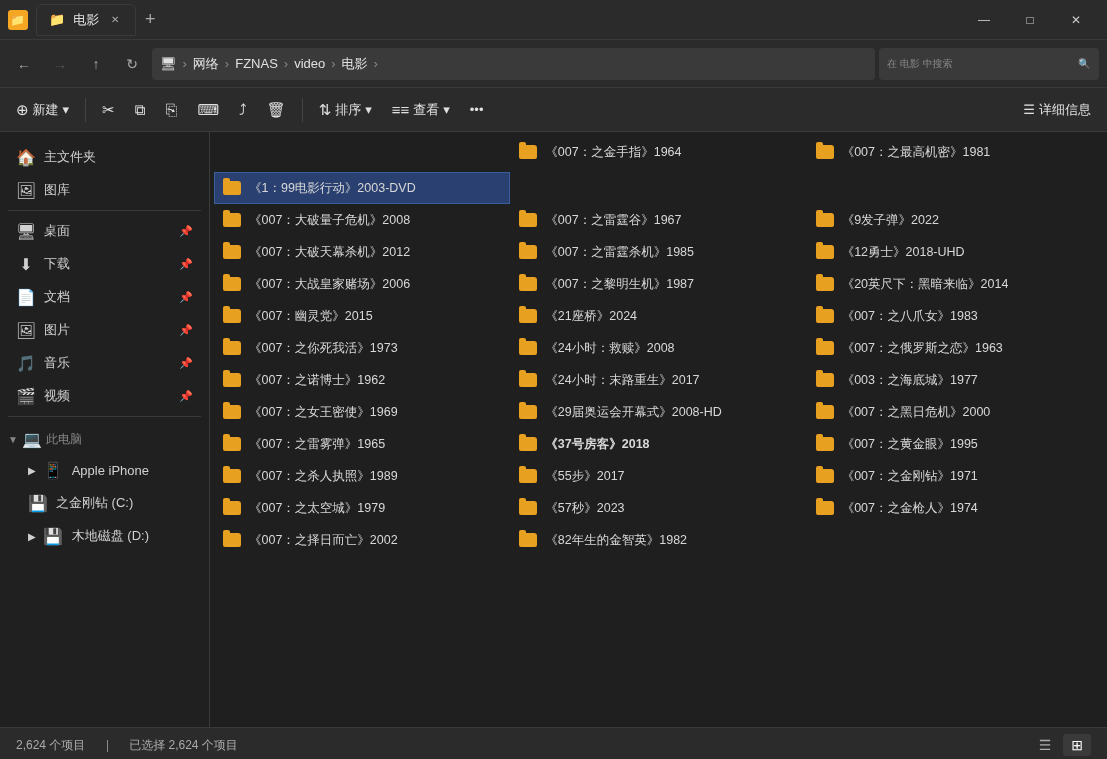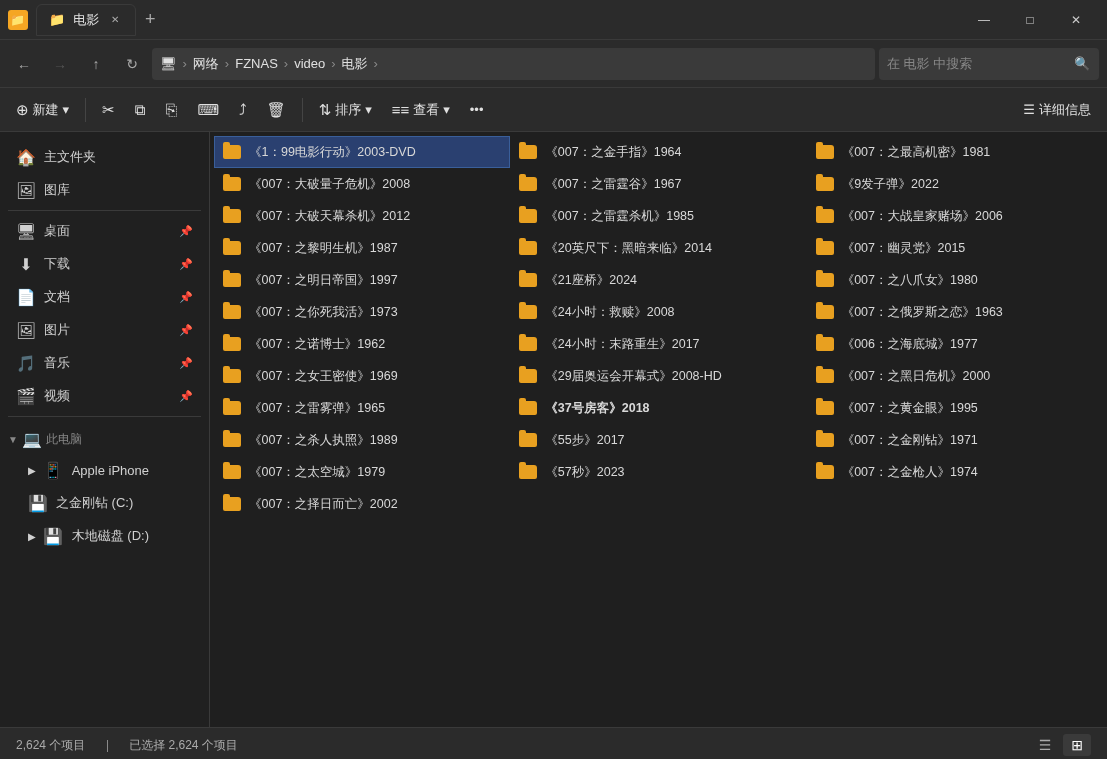--- a/index.html
+++ b/index.html
@@ -113,21 +113,21 @@
     .search-bar {
       width: 220px;
       height: 32px;
       background: #3a3a3a;
       border-radius: 4px;
       display: flex;
       align-items: center;
       padding: 0 8px;
       gap: 6px;
       color: #888;
-      font-size: 13px;
+      font-size: 10px;
     }
 
     
     .toolbar {
       background: #2b2b2b;
       height: 44px;
       display: flex;
       align-items: center;
       padding: 0 8px;
       gap: 4px;
@@ -227,21 +227,21 @@
       align-items: center;
       height: 32px;
       padding: 0 8px;
       gap: 8px;
       cursor: pointer;
       border: 1px solid transparent;
       color: #d8d8d8;
       font-size: 12.5px;
     }
     .file-item.selected { background: #2d4a7a; border-color: #3a5f9a; }
-    .file-item.selected:nth-child(1) { background: #2a4070; }
+    .file-item.selected:nth-child(1) { background: #2a4070; margin-top: 36px; }
     .folder-icon {
       width: 18px; height: 14px;
       background: #e8a020;
       border-radius: 1px 3px 2px 2px;
       position: relative;
       flex-shrink: 0;
     }
     .folder-icon::before {
       content: '';
       position: absolute;
@@ -464,45 +464,45 @@
         <div class="file-item">
           <div class="folder-icon"></div>
           <span style="white-space: nowrap; overflow: hidden; text-overflow: ellipsis;">《007：大破天幕杀机》2012</span>
         </div>
         <div class="file-item">
           <div class="folder-icon"></div>
           <span style="white-space: nowrap; overflow: hidden; text-overflow: ellipsis;">《007：之雷霆杀机》1985</span>
         </div>
         <div class="file-item">
           <div class="folder-icon"></div>
+          <span style="white-space: nowrap; overflow: hidden; text-overflow: ellipsis;">《12勇士》2018-UHD</span>
+        </div>
+        <div class="file-item">
+          <div class="folder-icon"></div>
           <span style="white-space: nowrap; overflow: hidden; text-overflow: ellipsis; text-align: right;">《007：大战皇家赌场》2006</span>
         </div>
         <div class="file-item">
           <div class="folder-icon"></div>
           <span style="white-space: nowrap; overflow: hidden; text-overflow: ellipsis;">《007：之黎明生机》1987</span>
         </div>
         <div class="file-item">
           <div class="folder-icon"></div>
           <span style="white-space: nowrap; overflow: hidden; text-overflow: ellipsis; text-align: right;">《20英尺下：黑暗来临》2014</span>
         </div>
         <div class="file-item">
           <div class="folder-icon"></div>
           <span style="white-space: nowrap; overflow: hidden; text-overflow: ellipsis;">《007：幽灵党》2015</span>
         </div>
         <div class="file-item">
           <div class="folder-icon"></div>
-          <span style="white-space: nowrap; overflow: hidden; text-overflow: ellipsis;">《007：之明日帝国》1997</span>
-        </div>
-        <div class="file-item">
-          <div class="folder-icon"></div>
           <span style="white-space: nowrap; overflow: hidden; text-overflow: ellipsis;">《21座桥》2024</span>
         </div>
         <div class="file-item">
           <div class="folder-icon"></div>
-          <span style="white-space: nowrap; overflow: hidden; text-overflow: ellipsis;">《007：之八爪女》1980</span>
+          <span style="white-space: nowrap; overflow: hidden; text-overflow: ellipsis;">《007：之八爪女》1983</span>
         </div>
         <div class="file-item">
           <div class="folder-icon"></div>
           <span style="white-space: nowrap; overflow: hidden; text-overflow: ellipsis;">《007：之你死我活》1973</span>
         </div>
         <div class="file-item">
           <div class="folder-icon"></div>
           <span style="white-space: nowrap; overflow: hidden; text-overflow: ellipsis;">《24小时：救赎》2008</span>
         </div>
         <div class="file-item">
@@ -512,21 +512,21 @@
         <div class="file-item">
           <div class="folder-icon"></div>
           <span style="white-space: nowrap; overflow: hidden; text-overflow: ellipsis;">《007：之诺博士》1962</span>
         </div>
         <div class="file-item">
           <div class="folder-icon"></div>
           <span style="white-space: nowrap; overflow: hidden; text-overflow: ellipsis;">《24小时：末路重生》2017</span>
         </div>
         <div class="file-item">
           <div class="folder-icon"></div>
-          <span style="white-space: nowrap; overflow: hidden; text-overflow: ellipsis;">《006：之海底城》1977</span>
+          <span style="white-space: nowrap; overflow: hidden; text-overflow: ellipsis;">《003：之海底城》1977</span>
         </div>
         <div class="file-item">
           <div class="folder-icon"></div>
           <span style="white-space: nowrap; overflow: hidden; text-overflow: ellipsis;">《007：之女王密使》1969</span>
         </div>
         <div class="file-item">
           <div class="folder-icon"></div>
           <span style="white-space: nowrap; overflow: hidden; text-overflow: ellipsis;">《29届奥运会开幕式》2008-HD</span>
         </div>
         <div class="file-item">
@@ -565,20 +565,24 @@
           <div class="folder-icon"></div>
           <span style="white-space: nowrap; overflow: hidden; text-overflow: ellipsis;">《57秒》2023</span>
         </div>
         <div class="file-item">
           <div class="folder-icon"></div>
           <span style="white-space: nowrap; overflow: hidden; text-overflow: ellipsis;">《007：之金枪人》1974</span>
         </div>
         <div class="file-item">
           <div class="folder-icon"></div>
           <span style="white-space: nowrap; overflow: hidden; text-overflow: ellipsis;">《007：之择日而亡》2002</span>
+        </div>
+        <div class="file-item">
+          <div class="folder-icon"></div>
+          <span style="white-space: nowrap; overflow: hidden; text-overflow: ellipsis;">《82年生的金智英》1982</span>
         </div>
       </div>
   </div>
 </div>
 
 <div class="status-bar">
   <span>2,624 个项目</span>
   <span>｜</span>
   <span>已选择 2,624 个项目</span>
   <div class="status-bar-right">

